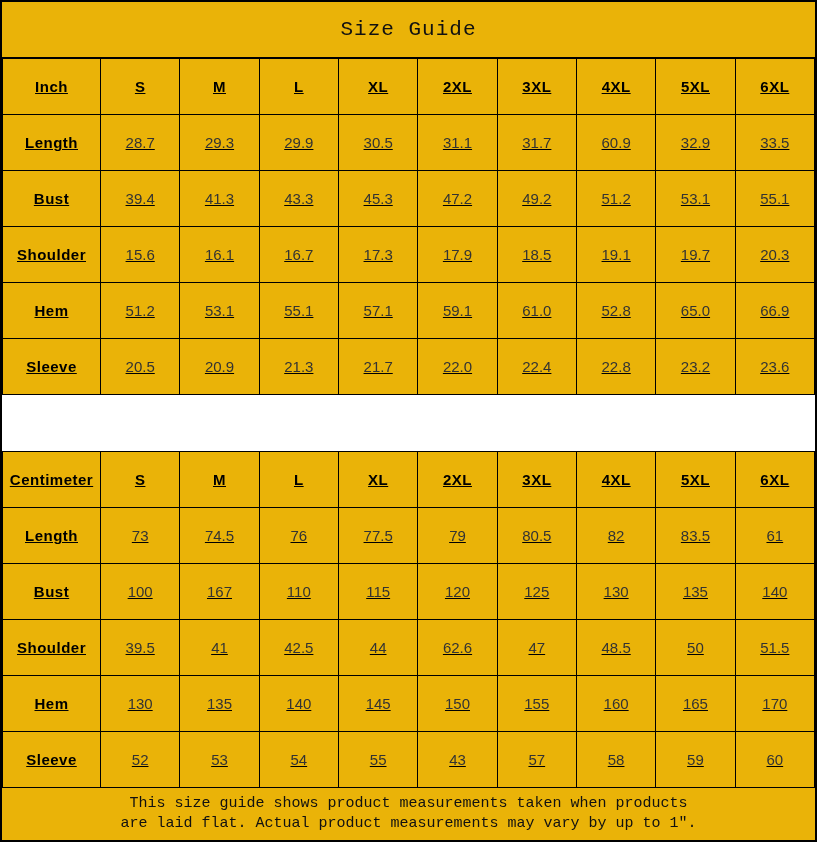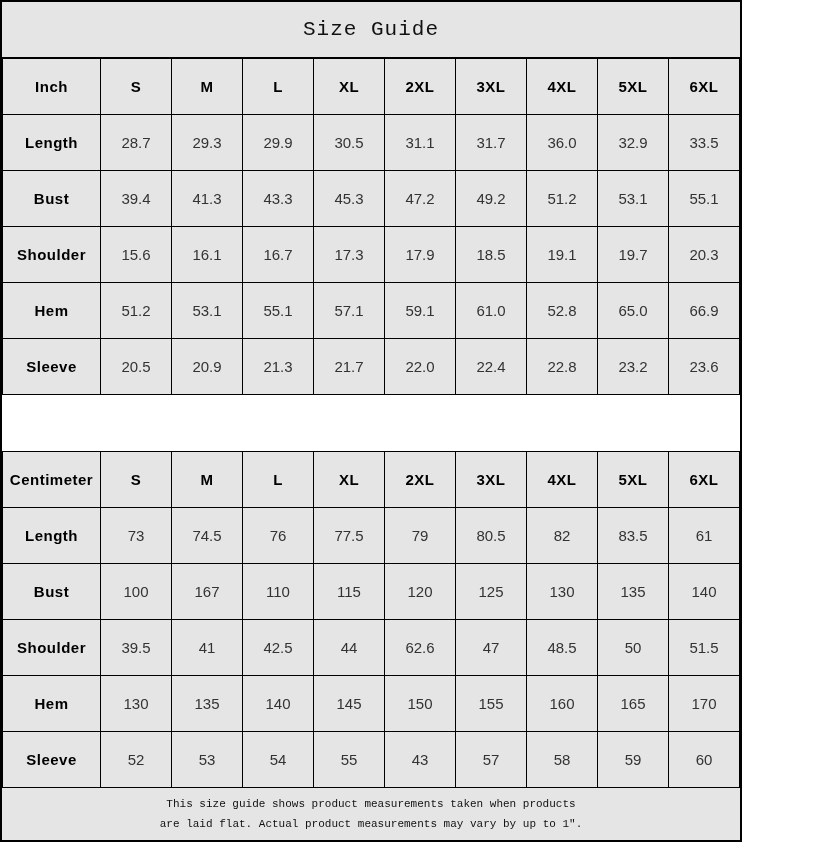--- a/index.html
+++ b/index.html
@@ -1,21 +1,21 @@
 <!DOCTYPE html>
 <html><head>
 <meta charset="utf-8">
 <style>
   html, body { margin: 0; padding: 0; background: #ffffff; }
   .sheet {
-    width: 742px;
+    width: 817px;
     height: 842px;
     box-sizing: border-box;
     border: 2px solid #000;
-    background: #e5e5e5;
+    background: #eab308;
     font-family: "Liberation Sans", sans-serif;
     display: flex;
     flex-direction: column;
   }
   .title-row {
     height: 55px;
     flex: 0 0 55px;
     border-bottom: 1px solid #000;
     display: flex;
     align-items: center;
@@ -23,20 +23,21 @@
     font-family: "Liberation Mono", "DejaVu Sans Mono", monospace;
     font-size: 21px;
     letter-spacing: 1px;
     color: #111;
   }
   table.size-table {
     width: 100%;
     border-collapse: collapse;
     table-layout: fixed;
     flex: 0 0 auto;
+    text-decoration: underline;
   }
   table.size-table col.label-col { width: 98px; }
   table.size-table th,
   table.size-table td {
     border: 1px solid #000;
     height: 55px;
     text-align: center;
     vertical-align: middle;
     font-size: 15px;
     padding: 0;
@@ -56,21 +57,21 @@
     flex: 0 0 56px;
     background: #fff;
   }
   .footer-note {
     flex: 1 1 auto;
     display: flex;
     flex-direction: column;
     align-items: center;
     justify-content: center;
     font-family: "Liberation Mono", "DejaVu Sans Mono", monospace;
-    font-size: 11px;
+    font-size: 15px;
     line-height: 20px;
     color: #111;
     text-align: center;
   }
 </style>
 </head>
 <body>
 
 <div class="sheet">
   <div class="title-row">Size Guide</div>
@@ -102,21 +103,21 @@
           <th>6XL</th>
         </tr>
         <tr>
           <th>Length</th>
           <td class="value">28.7</td>
           <td class="value">29.3</td>
           <td class="value">29.9</td>
           <td class="value">30.5</td>
           <td class="value">31.1</td>
           <td class="value">31.7</td>
-          <td class="value">36.0</td>
+          <td class="value">60.9</td>
           <td class="value">32.9</td>
           <td class="value">33.5</td>
         </tr>
         <tr>
           <th>Bust</th>
           <td class="value">39.4</td>
           <td class="value">41.3</td>
           <td class="value">43.3</td>
           <td class="value">45.3</td>
           <td class="value">47.2</td>

